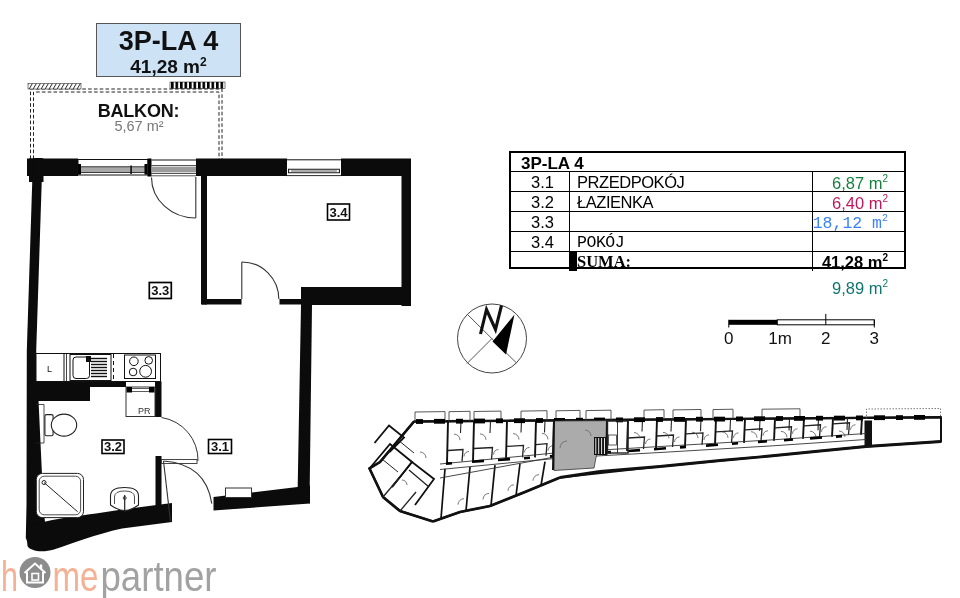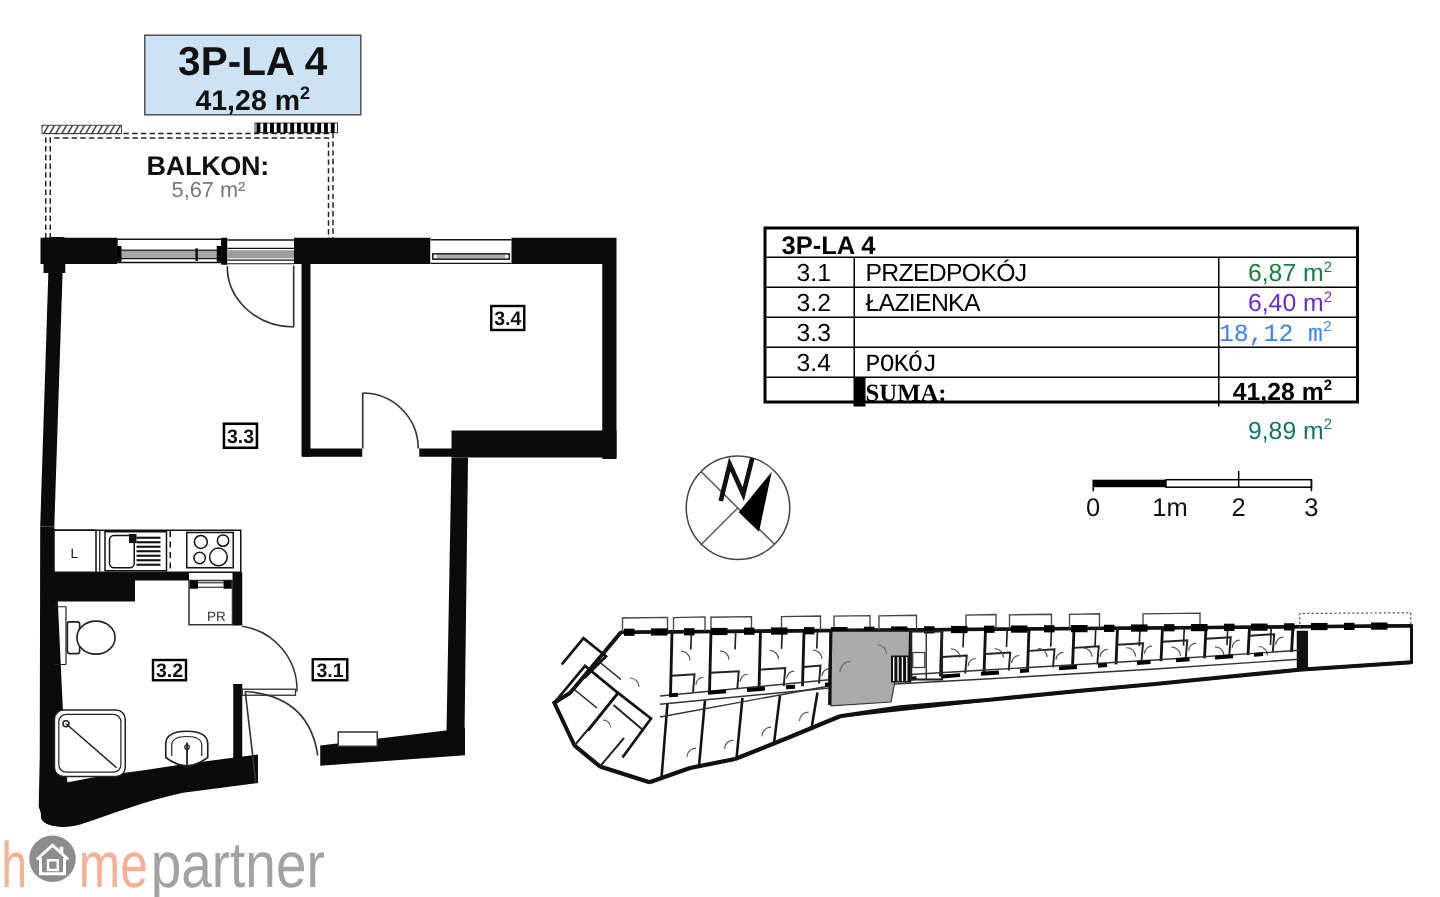--- a/index.html
+++ b/index.html
@@ -25,21 +25,21 @@
 
   <div class="abs" style="left:0;top:19px;width:100%;height:20px;border-bottom:1px solid #000;box-sizing:border-box;">
     <span style="position:absolute;left:20px;top:1px;">3.1</span>
     <span style="position:absolute;left:66px;top:1px;letter-spacing:-0.45px;text-align:right;">PRZEDPOKÓJ</span>
     <span style="position:absolute;right:16px;top:1px;color:#15803d;">6,87 m<sup style="font-size:10px;">2</sup></span>
   </div>
 
   <div class="abs" style="left:0;top:39px;width:100%;height:20px;border-bottom:1px solid #000;box-sizing:border-box;">
     <span style="position:absolute;left:20px;top:1px;">3.2</span>
     <span style="position:absolute;left:66px;top:1px;letter-spacing:-0.45px;">ŁAZIENKA</span>
-    <span style="position:absolute;right:16px;top:1px;color:#6d28d9;">6,40 m<sup style="font-size:10px;">2</sup></span>
+    <span style="position:absolute;right:16px;top:1px;color:#be185d;">6,40 m<sup style="font-size:10px;">2</sup></span>
   </div>
 
   <div class="abs" style="left:0;top:59px;width:100%;height:20px;border-bottom:1px solid #000;box-sizing:border-box;">
     <span style="position:absolute;left:20px;top:1px;">3.3</span>
     <span style="position:absolute;right:16px;top:1px;color:#3b82f6;font-family:Liberation Mono, monospace;">18,12 m<sup style="font-size:10px;">2</sup></span>
   </div>
 
   <div class="abs" style="left:0;top:79px;width:100%;height:20px;border-bottom:1px solid #000;box-sizing:border-box;">
     <span style="position:absolute;left:20px;top:1px;">3.4</span>
     <span style="position:absolute;left:66px;top:1px;letter-spacing:-0.45px;font-family:Liberation Mono, monospace;">POKÓJ</span>

